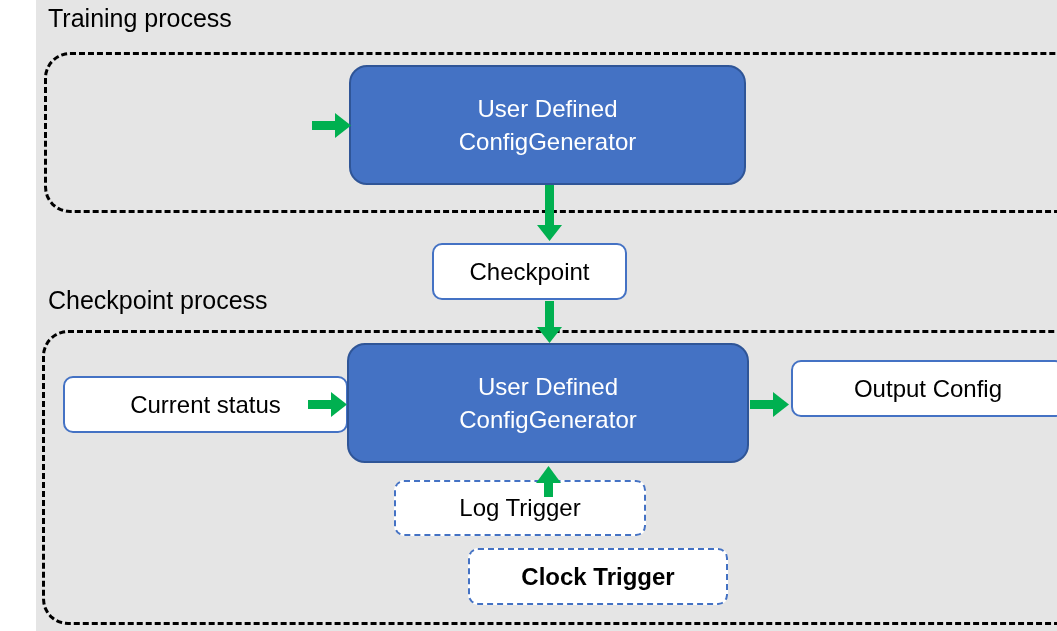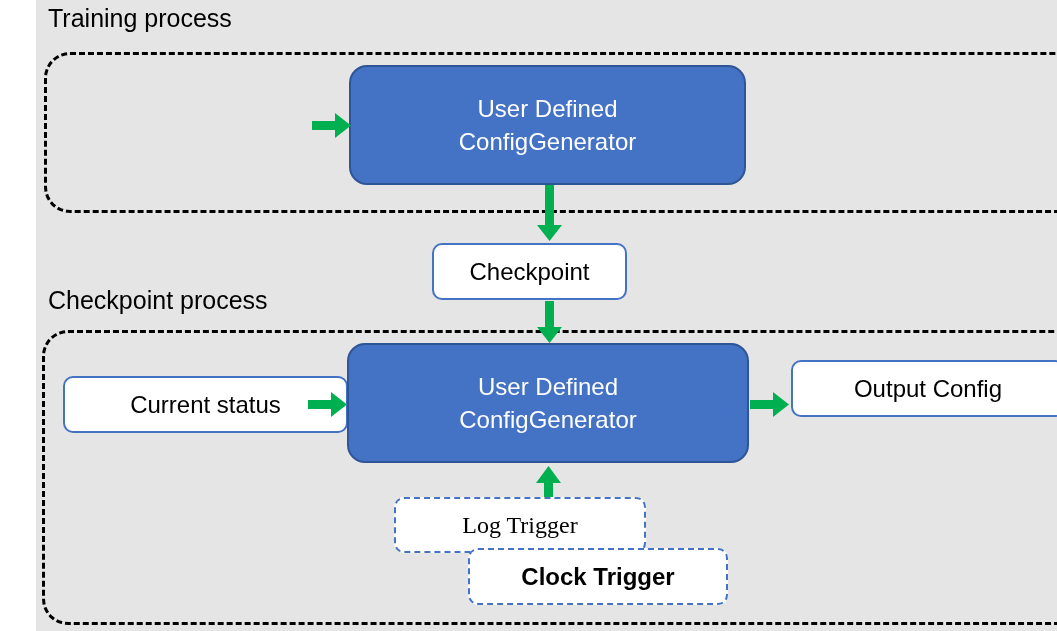--- a/index.html
+++ b/index.html
@@ -90,21 +90,21 @@
 
   <div class="dashed-container" style="left:6px; top:330px; width:1038px; height:289px;"></div>
 
   <div class="node outline-box" style="left:27px; top:376px; width:285px; height:57px;">Current status</div>
 
   <div class="node blue-box" style="left:311px; top:343px; width:402px; height:120px;">User Defined
 ConfigGenerator</div>
 
   <div class="node outline-box" style="left:755px; top:360px; width:274px; height:57px;border-radius:10px;">Output Config</div>
 
-  <div class="node trigger-box" style="left:358px; top:497px; width:252px; height:56px;font-family:Liberation Serif, serif;">Log Trigger</div>
+  <div class="node trigger-box" style="left:358px; top:480px; width:252px; height:56px;">Log Trigger</div>
 
   <div class="node trigger-box clock" style="left:432px; top:548px; width:260px; height:57px;font-weight:bold;">Clock Trigger</div>
 
   <svg class="arrows" viewBox="0 0 1057 631" xmlns="http://www.w3.org/2000/svg">
 
     <g fill="#00B050" stroke="none">
       <rect x="276" y="121" width="24" height="9"></rect>
       <polygon points="299,113 299,138 315,125.5"></polygon>
     </g>
 

